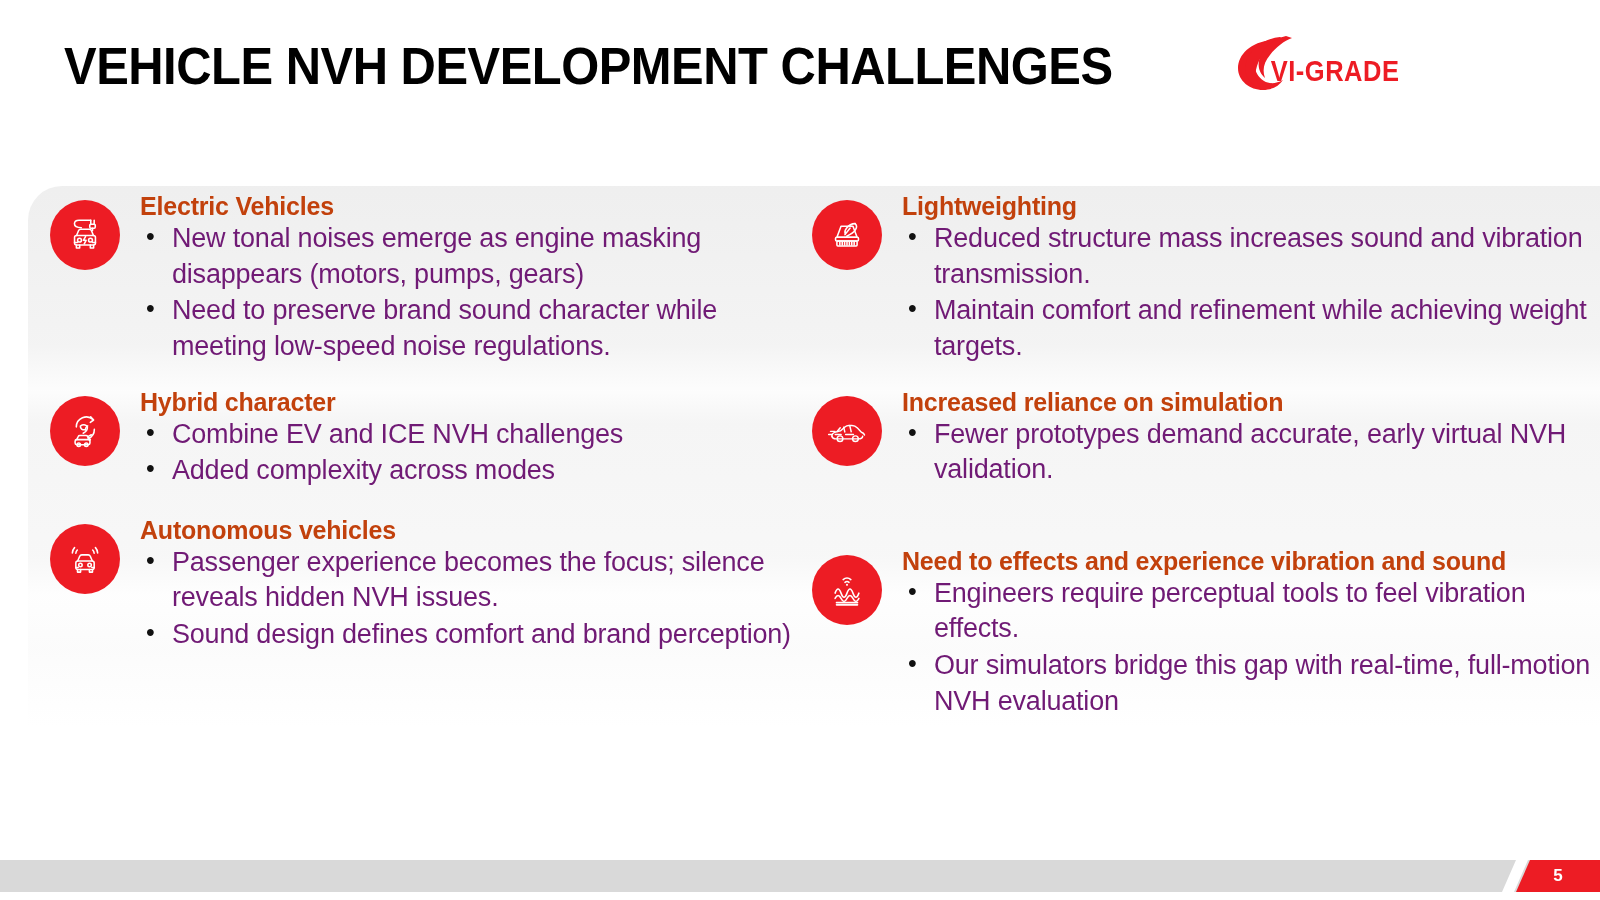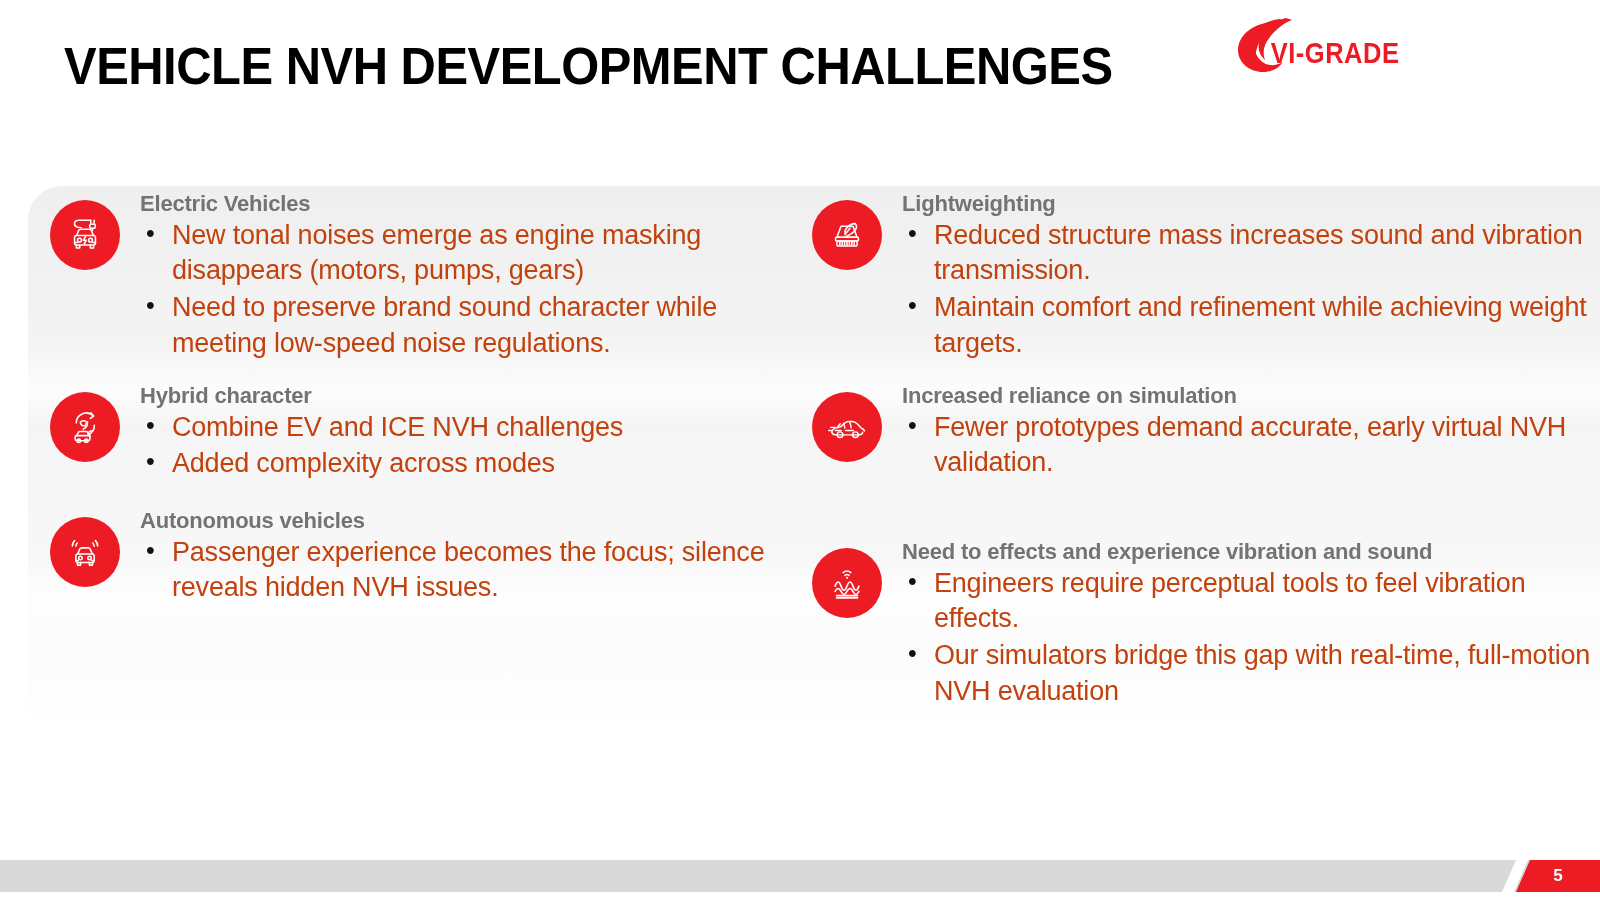--- a/index.html
+++ b/index.html
@@ -37,21 +37,21 @@
     color: #000000;
     font-family: "Liberation Sans", sans-serif;
     transform: scaleX(0.94);
     transform-origin: left center;
     white-space: nowrap;
   }
 
   .logo {
     position: absolute;
     right: 62px;
-    top: 16px;
+    top: 34px;
     width: 182px;
     height: 62px;
   }
   .logo svg { display: block; width: 182px; height: 62px; }
 
   
   .panel {
     position: absolute;
     left: 28px;
     top: 186px;
@@ -96,38 +96,38 @@
     justify-content: center;
   }
   .icon-badge svg { width: 44px; height: 44px; display: block; }
 
   .block-body {
     flex: 1 1 auto;
     padding-left: 20px;
   }
 
   .block-title {
-    font-size: 22px;
+    font-size: 25px;
     font-weight: 700;
-    color: #737373;
+    color: #c2410c;
     line-height: 1.12;
     margin: 0 0 1px 0;
     letter-spacing: -0.2px;
   }
 
   ul.bullets {
     margin: 0;
     padding: 0;
     list-style: none;
   }
   ul.bullets li {
     position: relative;
     font-size: 27px;
     line-height: 1.32;
-    color: #c2410c;
+    color: #701a75;
     padding-left: 32px;
     margin: 0 0 1px 0;
     letter-spacing: -0.2px;
   }
   ul.bullets li::before {
     content: "\2022";
     position: absolute;
     left: 6px;
     top: -1px;
     font-size: 25px;
@@ -273,20 +273,21 @@
             <circle cx="29" cy="30.6" r="1.9"></circle>
             <path d="M15.8 35.4v2.9h3.4v-2.9M28.8 35.4v2.9h3.4v-2.9"></path>
             <path d="M14 33.2h2.6M31.4 33.2H34"></path>
           </svg>
         </div>
       </div>
       <div class="block-body">
         <div class="block-title">Autonomous vehicles</div>
         <ul class="bullets">
           <li>Passenger experience becomes the focus; silence reveals hidden NVH issues.</li>
+          <li>Sound design defines comfort and brand perception)</li>
         </ul>
       </div>
     </div>
 
   </div>
 
   <div class="col col-right">
 
     <div class="block b1">
       <div class="icon-wrap">

